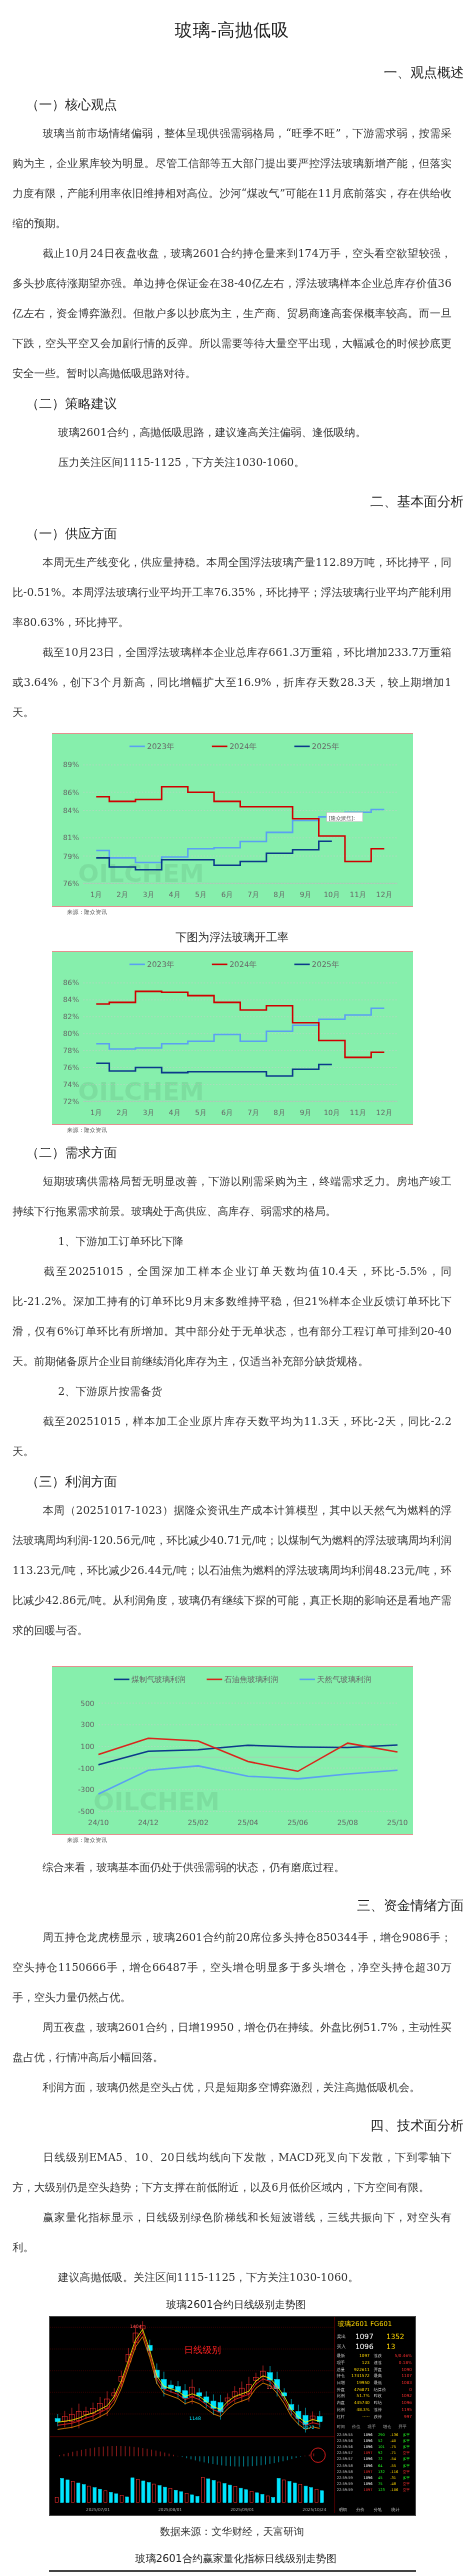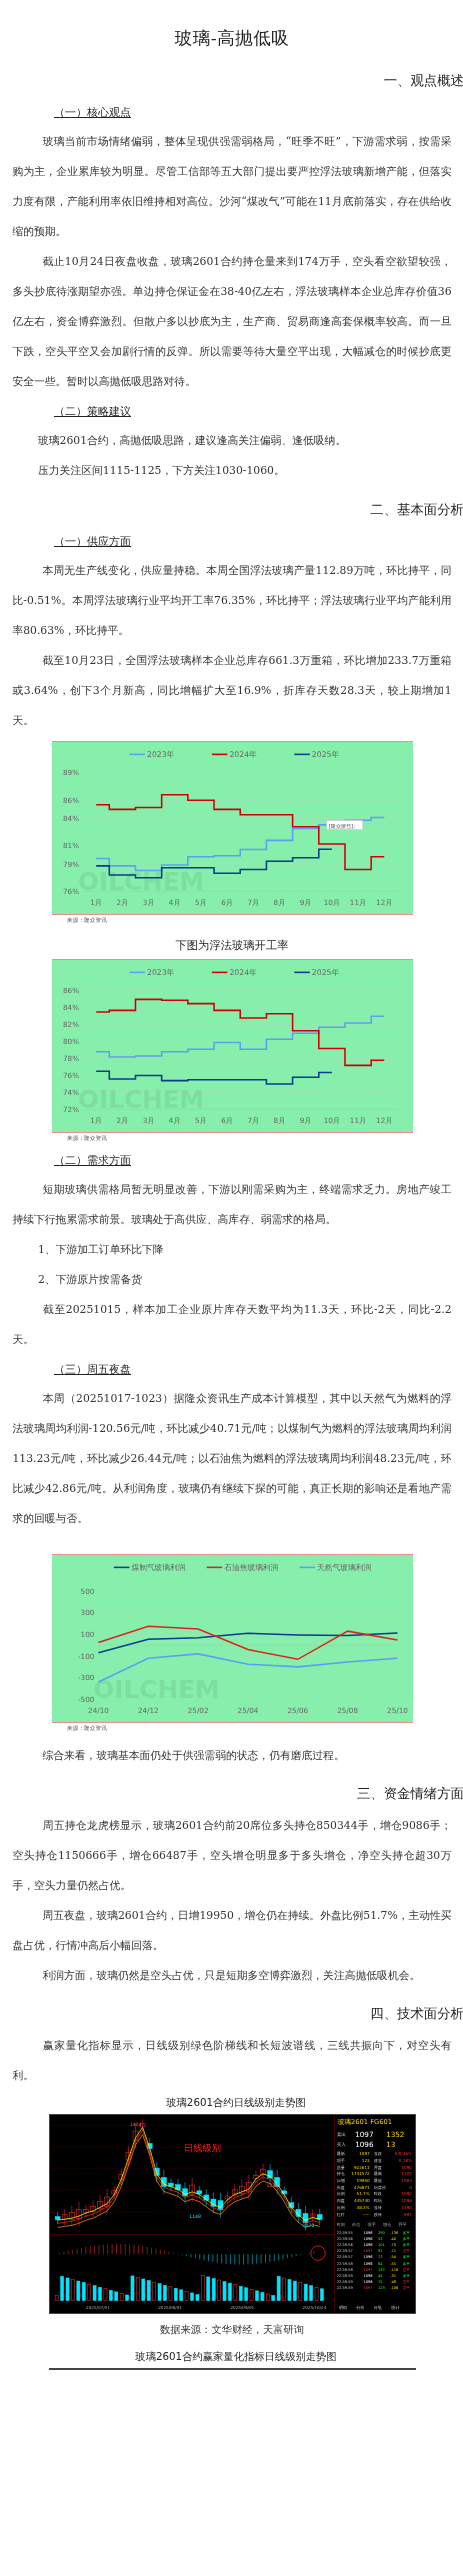--- a/index.html
+++ b/index.html
@@ -1,23 +1,23 @@
 <!DOCTYPE html>
 <html style="font-size:8.2px"><head>
 <meta charset="utf-8">
 <style>
   html,body{margin:0;padding:0;background:#fff;}
   body{width:464px;font-family:"DejaVu Serif","Liberation Serif",serif;color:#222;}
   .page{width:464px;position:relative;}
-  .title{text-align:center;font-size:17.5px;padding-top:26px;height:32px;letter-spacing:0.5px;}
+  .title{text-align:center;font-size:17.5px;padding-top:18px;height:32px;letter-spacing:0.5px;}
   .h1{font-size:13.4px;padding-left:47px;margin:9.3px 0 3.1px;height:28px;line-height:28px;text-align:right;}
-  .h2{font-size:11px;padding-left:54px;height:29px;line-height:29px;text-decoration:underline;}
+  .h2{font-size:13px;padding-left:26px;height:29px;line-height:29px;}
   .p{font-size:10.8px;line-height:30px;padding:0 12.4px;text-align:justify;color:#333;}
   .p .ind{display:inline-block;width:30px;}
-  .p.plain{padding-left:38px;}
+  .p.plain{padding-left:58px;}
   .chart-wrap{width:361px;margin:5.2px auto 0;position:relative;}
   .chart-title{text-align:center;font-size:11.3px;font-family:"DejaVu Serif",serif;height:27px;line-height:27px;color:#222;}
   .chart-box{border-top:0.5px solid #e58f8f;border-bottom:0.5px solid #e58f8f;background:#86efac;}
   .source{font-size:5.7px;color:#555;padding:2.1px 15.5px;font-family:"DejaVu Sans",sans-serif;}
   svg text{font-family:"DejaVu Sans",sans-serif;}
   .kchart-title{text-align:center;font-size:10.3px;font-family:"DejaVu Sans",sans-serif;height:23px;line-height:23px;padding-left:8px;}
   .kchart{width:365px;margin:0 auto;background:#000;position:relative;border:0.5px solid #444;}
   .kcap{text-align:center;font-size:10.3px;height:31px;line-height:31px;font-family:"DejaVu Sans",sans-serif;color:#333;}
 </style>
 </head>
@@ -134,24 +134,25 @@
           <path d="M85.41666666666667,101.07142857142858 H110.83333333333334 V97.78571428571422 H136.25 H161.66666666666666 V76.42857142857142 H187.08333333333331 H212.5 V78.07142857142847 H237.91666666666666 H263.3333333333333 V84.64285714285714 H288.75 H314.16666666666663 V97.78571428571422 H339.5833333333333 H365 V112.57142857142861 H390.4166666666667 H415.83333333333337 V104.35714285714289 H441.25 H466.66666666666663 V137.21428571428578 H492.0833333333333 H517.5 V171.71428571428567 H542.9166666666667 H568.3333333333334 V204.57142857142853 H593.75 H619.1666666666667 V194.71428571428578 H644.5833333333334" fill="none" stroke="#d00000" stroke-width="3"></path>
           <path d="M85.41666666666667,216.07142857142856 H110.83333333333334 V230.85714285714295 H136.25 H161.66666666666666 V224.28571428571428 H187.08333333333331 H212.5 V234.14285714285705 H237.91666666666666 H263.3333333333333 V232.5 H288.75 H314.16666666666663 V232.5 H339.5833333333333 H365 V232.5 H390.4166666666667 H415.83333333333337 V240.71428571428572 H441.25 H466.66666666666663 V227.5714285714286 H492.0833333333333 H517.5 V218.5357142857144 H542.9166666666667" fill="none" stroke="#0b3a8a" stroke-width="3"></path>
         </svg>
     </div>
     <div class="source">来源：隆众资讯</div>
   </div>
 
   <div class="h2">（二）需求方面</div>
   <div class="p"><span class="ind"></span><span>短期玻璃供需格局暂无明显改善，下游以刚需采购为主，终端需求乏力。房地产竣工持续下行拖累需求前景。玻璃处于高供应、高库存、弱需求的格局。</span></div>
   <div class="p plain">1、下游加工订单环比下降</div>
+  <div class="p"><span class="ind"></span><span>截至20251015，全国深加工样本企业订单天数均值10.4天，环比-5.5%，同比-21.2%。深加工持有的订单环比9月末多数维持平稳，但21%样本企业反馈订单环比下滑，仅有6%订单环比有所增加。其中部分处于无单状态，也有部分工程订单可排到20-40天。前期储备原片企业目前继续消化库存为主，仅适当补充部分缺货规格。</span></div>
   <div class="p plain">2、下游原片按需备货</div>
   <div class="p"><span class="ind"></span><span>截至20251015，样本加工企业原片库存天数平均为11.3天，环比-2天，同比-2.2天。</span></div>
 
-  <div class="h2">（三）周五夜盘</div>
+  <div class="h2">（三）利润方面</div>
   <div class="p"><span class="ind"></span><span>本周（20251017-1023）据隆众资讯生产成本计算模型，其中以天然气为燃料的浮法玻璃周均利润-120.56元/吨，环比减少40.71元/吨；以煤制气为燃料的浮法玻璃周均利润113.23元/吨，环比减少26.44元/吨；以石油焦为燃料的浮法玻璃周均利润48.23元/吨，环比减少42.86元/吨。从利润角度，玻璃仍有继续下探的可能，真正长期的影响还是看地产需求的回暖与否。</span></div>
 
   <div class="chart-wrap" style="margin-top:20.6px;">
     <div class="chart-box">
       <svg id="chart2" width="361" height="165" viewBox="0 0 700 320">
           <g>
             <line x1="120" y1="24" x2="150" y2="24" stroke="#0b3a8a" stroke-width="3"></line>
             <text x="154" y="30" font-size="15" fill="#666">煤制气玻璃利润</text>
             <line x1="300" y1="24" x2="330" y2="24" stroke="#d9261c" stroke-width="3"></line>
             <text x="334" y="30" font-size="15" fill="#666">石油焦玻璃利润</text>
@@ -188,21 +189,23 @@
   </div>
 
   <div class="p" style="margin-top:5.2px;"><span class="ind"></span><span>综合来看，玻璃基本面仍处于供强需弱的状态，仍有磨底过程。</span></div>
 
   <div class="h1">三、资金情绪方面</div>
   <div class="p"><span class="ind"></span><span>周五持仓龙虎榜显示，玻璃2601合约前20席位多头持仓850344手，增仓9086手；空头持仓1150666手，增仓66487手，空头增仓明显多于多头增仓，净空头持仓超30万手，空头力量仍然占优。</span></div>
   <div class="p"><span class="ind"></span><span>周五夜盘，玻璃2601合约，日增19950，增仓仍在持续。外盘比例51.7%，主动性买盘占优，行情冲高后小幅回落。</span></div>
   <div class="p"><span class="ind"></span><span>利润方面，玻璃仍然是空头占优，只是短期多空博弈激烈，关注高抛低吸机会。</span></div>
 
   <div class="h1">四、技术面分析</div>
+  <div class="p"><span class="ind"></span><span>日线级别EMA5、10、20日线均线向下发散，MACD死叉向下发散，下到零轴下方，大级别仍是空头趋势；下方支撑在前低附近，以及6月低价区域内，下方空间有限。</span></div>
   <div class="p"><span class="ind"></span><span>赢家量化指标显示，日线级别绿色阶梯线和长短波谱线，三线共振向下，对空头有利。</span></div>
+  <div class="p plain">建议高抛低吸。关注区间1115-1125，下方关注1030-1060。</div>
 
   <div class="kchart-title">玻璃2601合约日线级别走势图</div>
   <div class="kchart">
     <svg id="kchart1" width="365" height="196" viewBox="0 0 708 380">
         <rect x="0" y="0" width="708" height="380" fill="#000"></rect>
         <line x1="0" y1="20" x2="552" y2="20" stroke="#5a0000" stroke-dasharray="2,2"></line>
         <line x1="0" y1="62" x2="552" y2="62" stroke="#5a0000" stroke-dasharray="2,2"></line>
         <line x1="0" y1="104" x2="552" y2="104" stroke="#5a0000" stroke-dasharray="2,2"></line>
         <line x1="0" y1="146" x2="552" y2="146" stroke="#5a0000" stroke-dasharray="2,2"></line>
         <line x1="0" y1="188" x2="552" y2="188" stroke="#5a0000" stroke-dasharray="2,2"></line>

